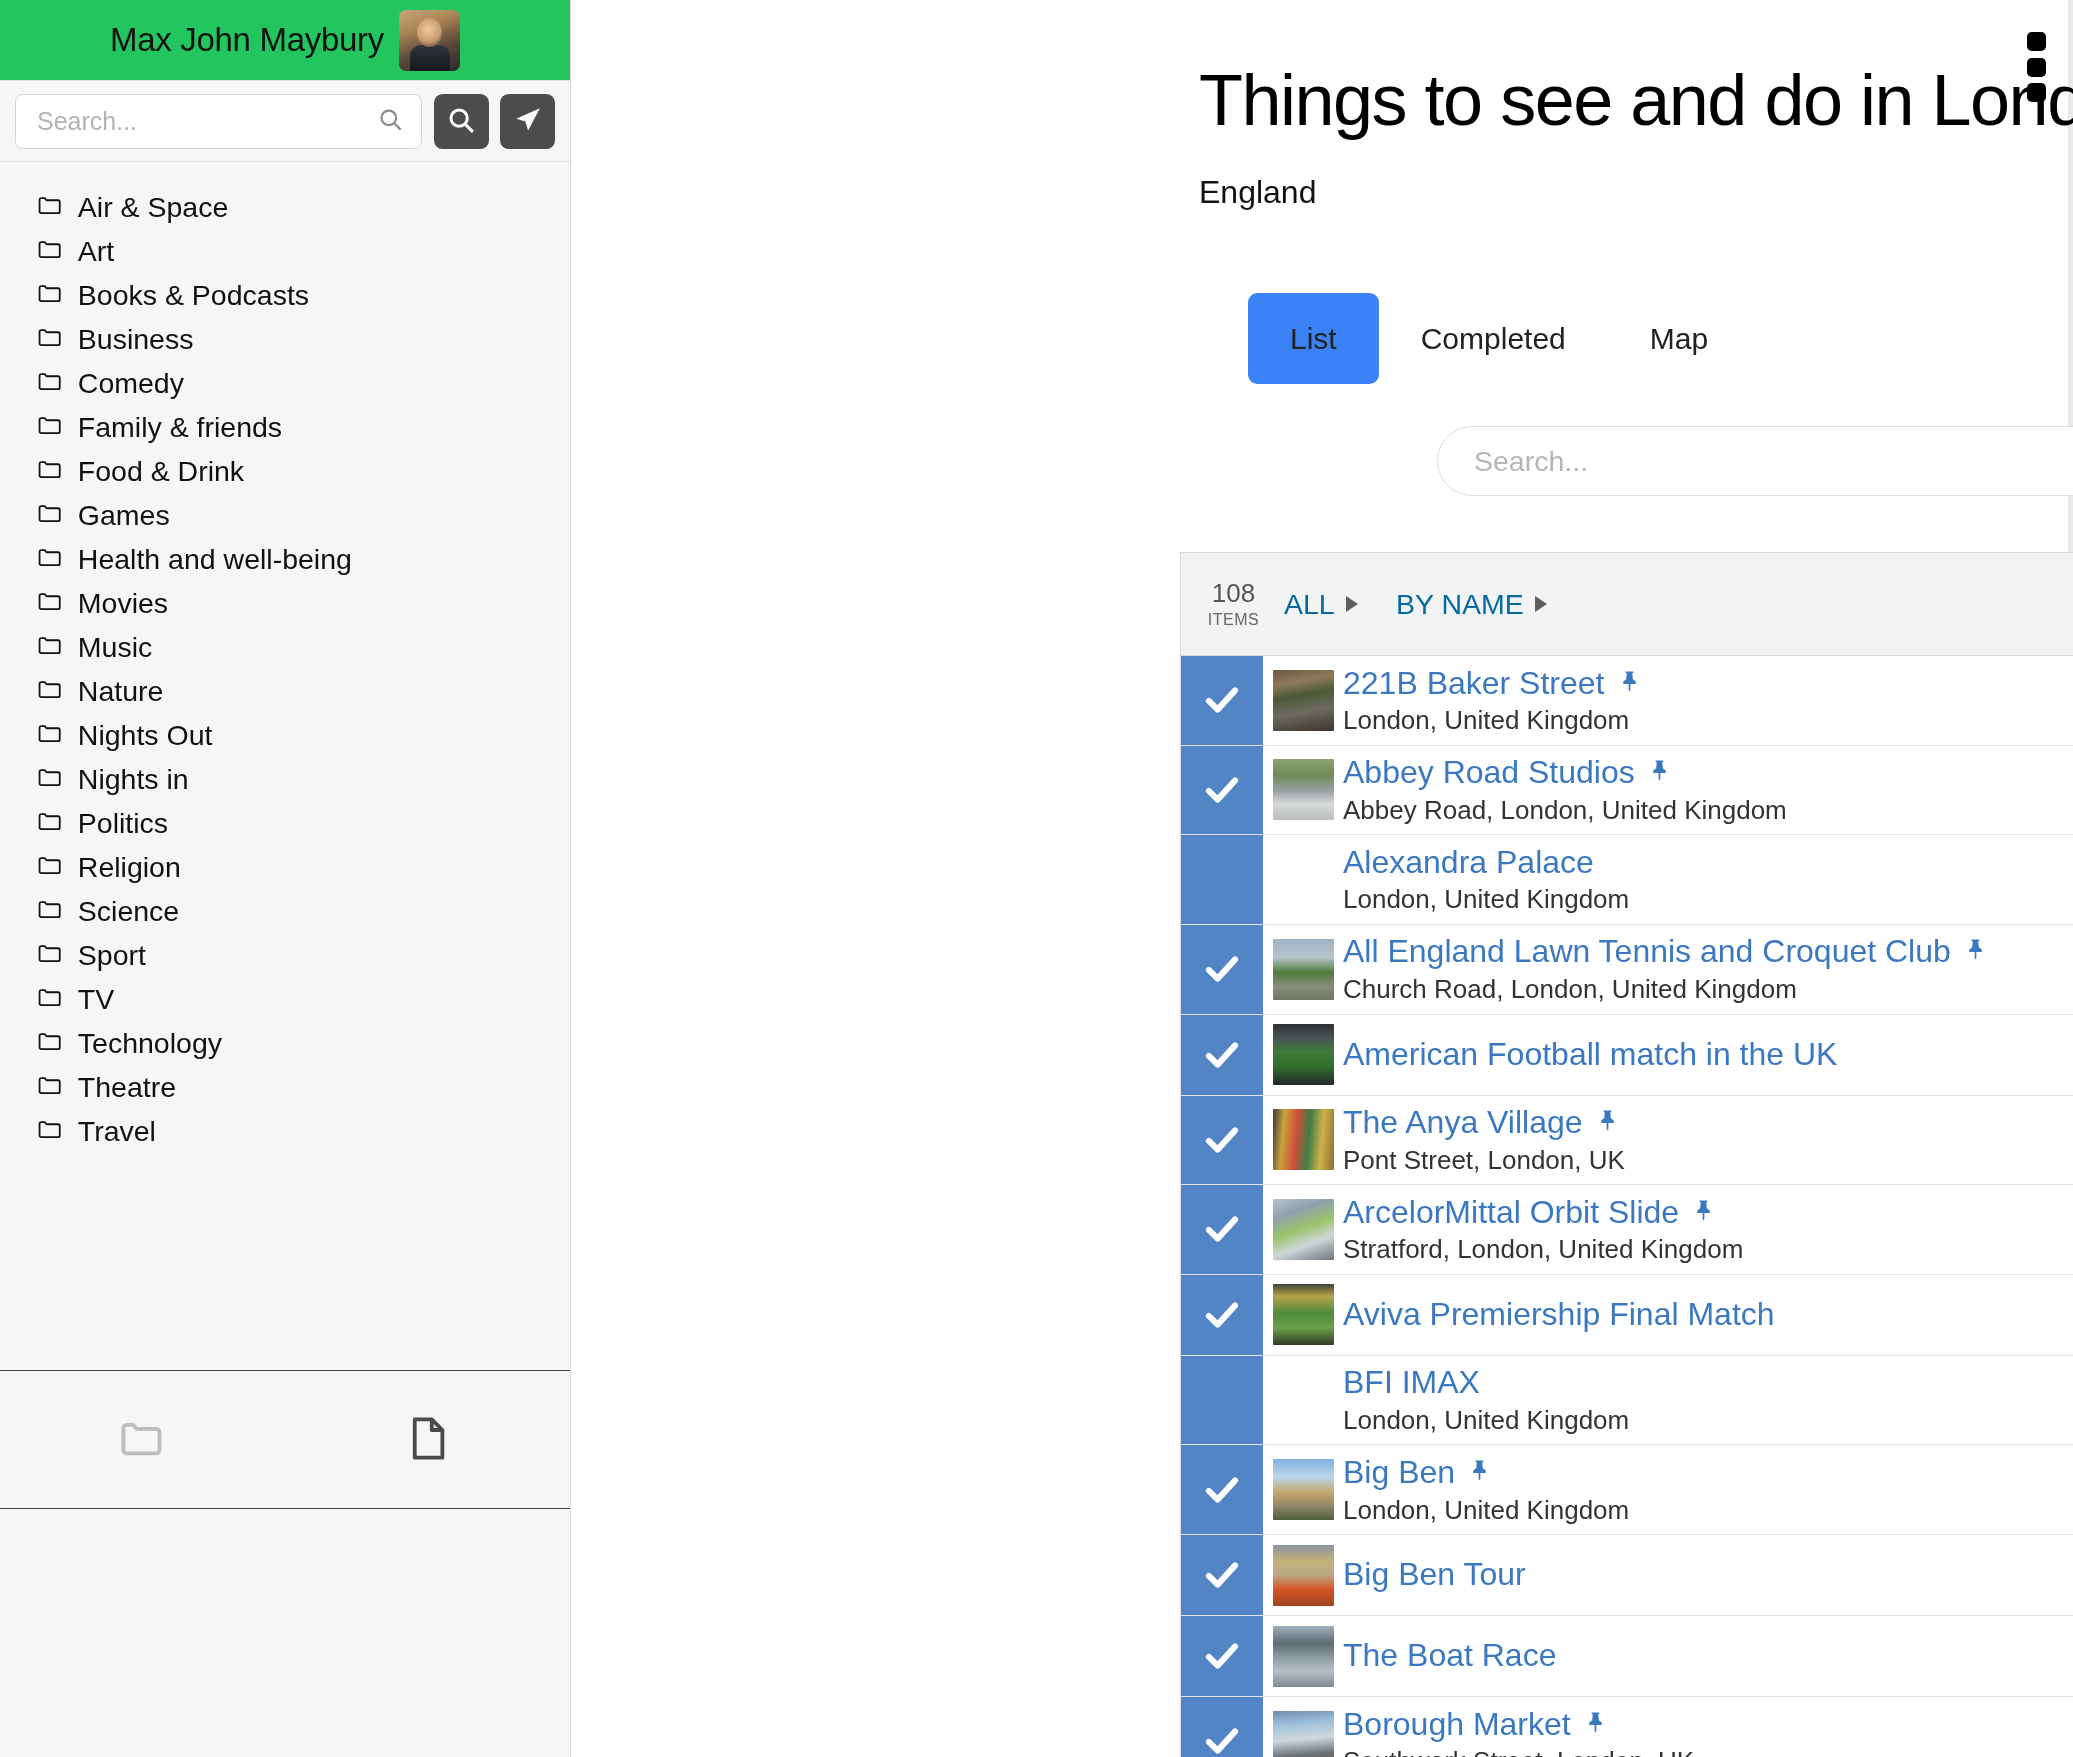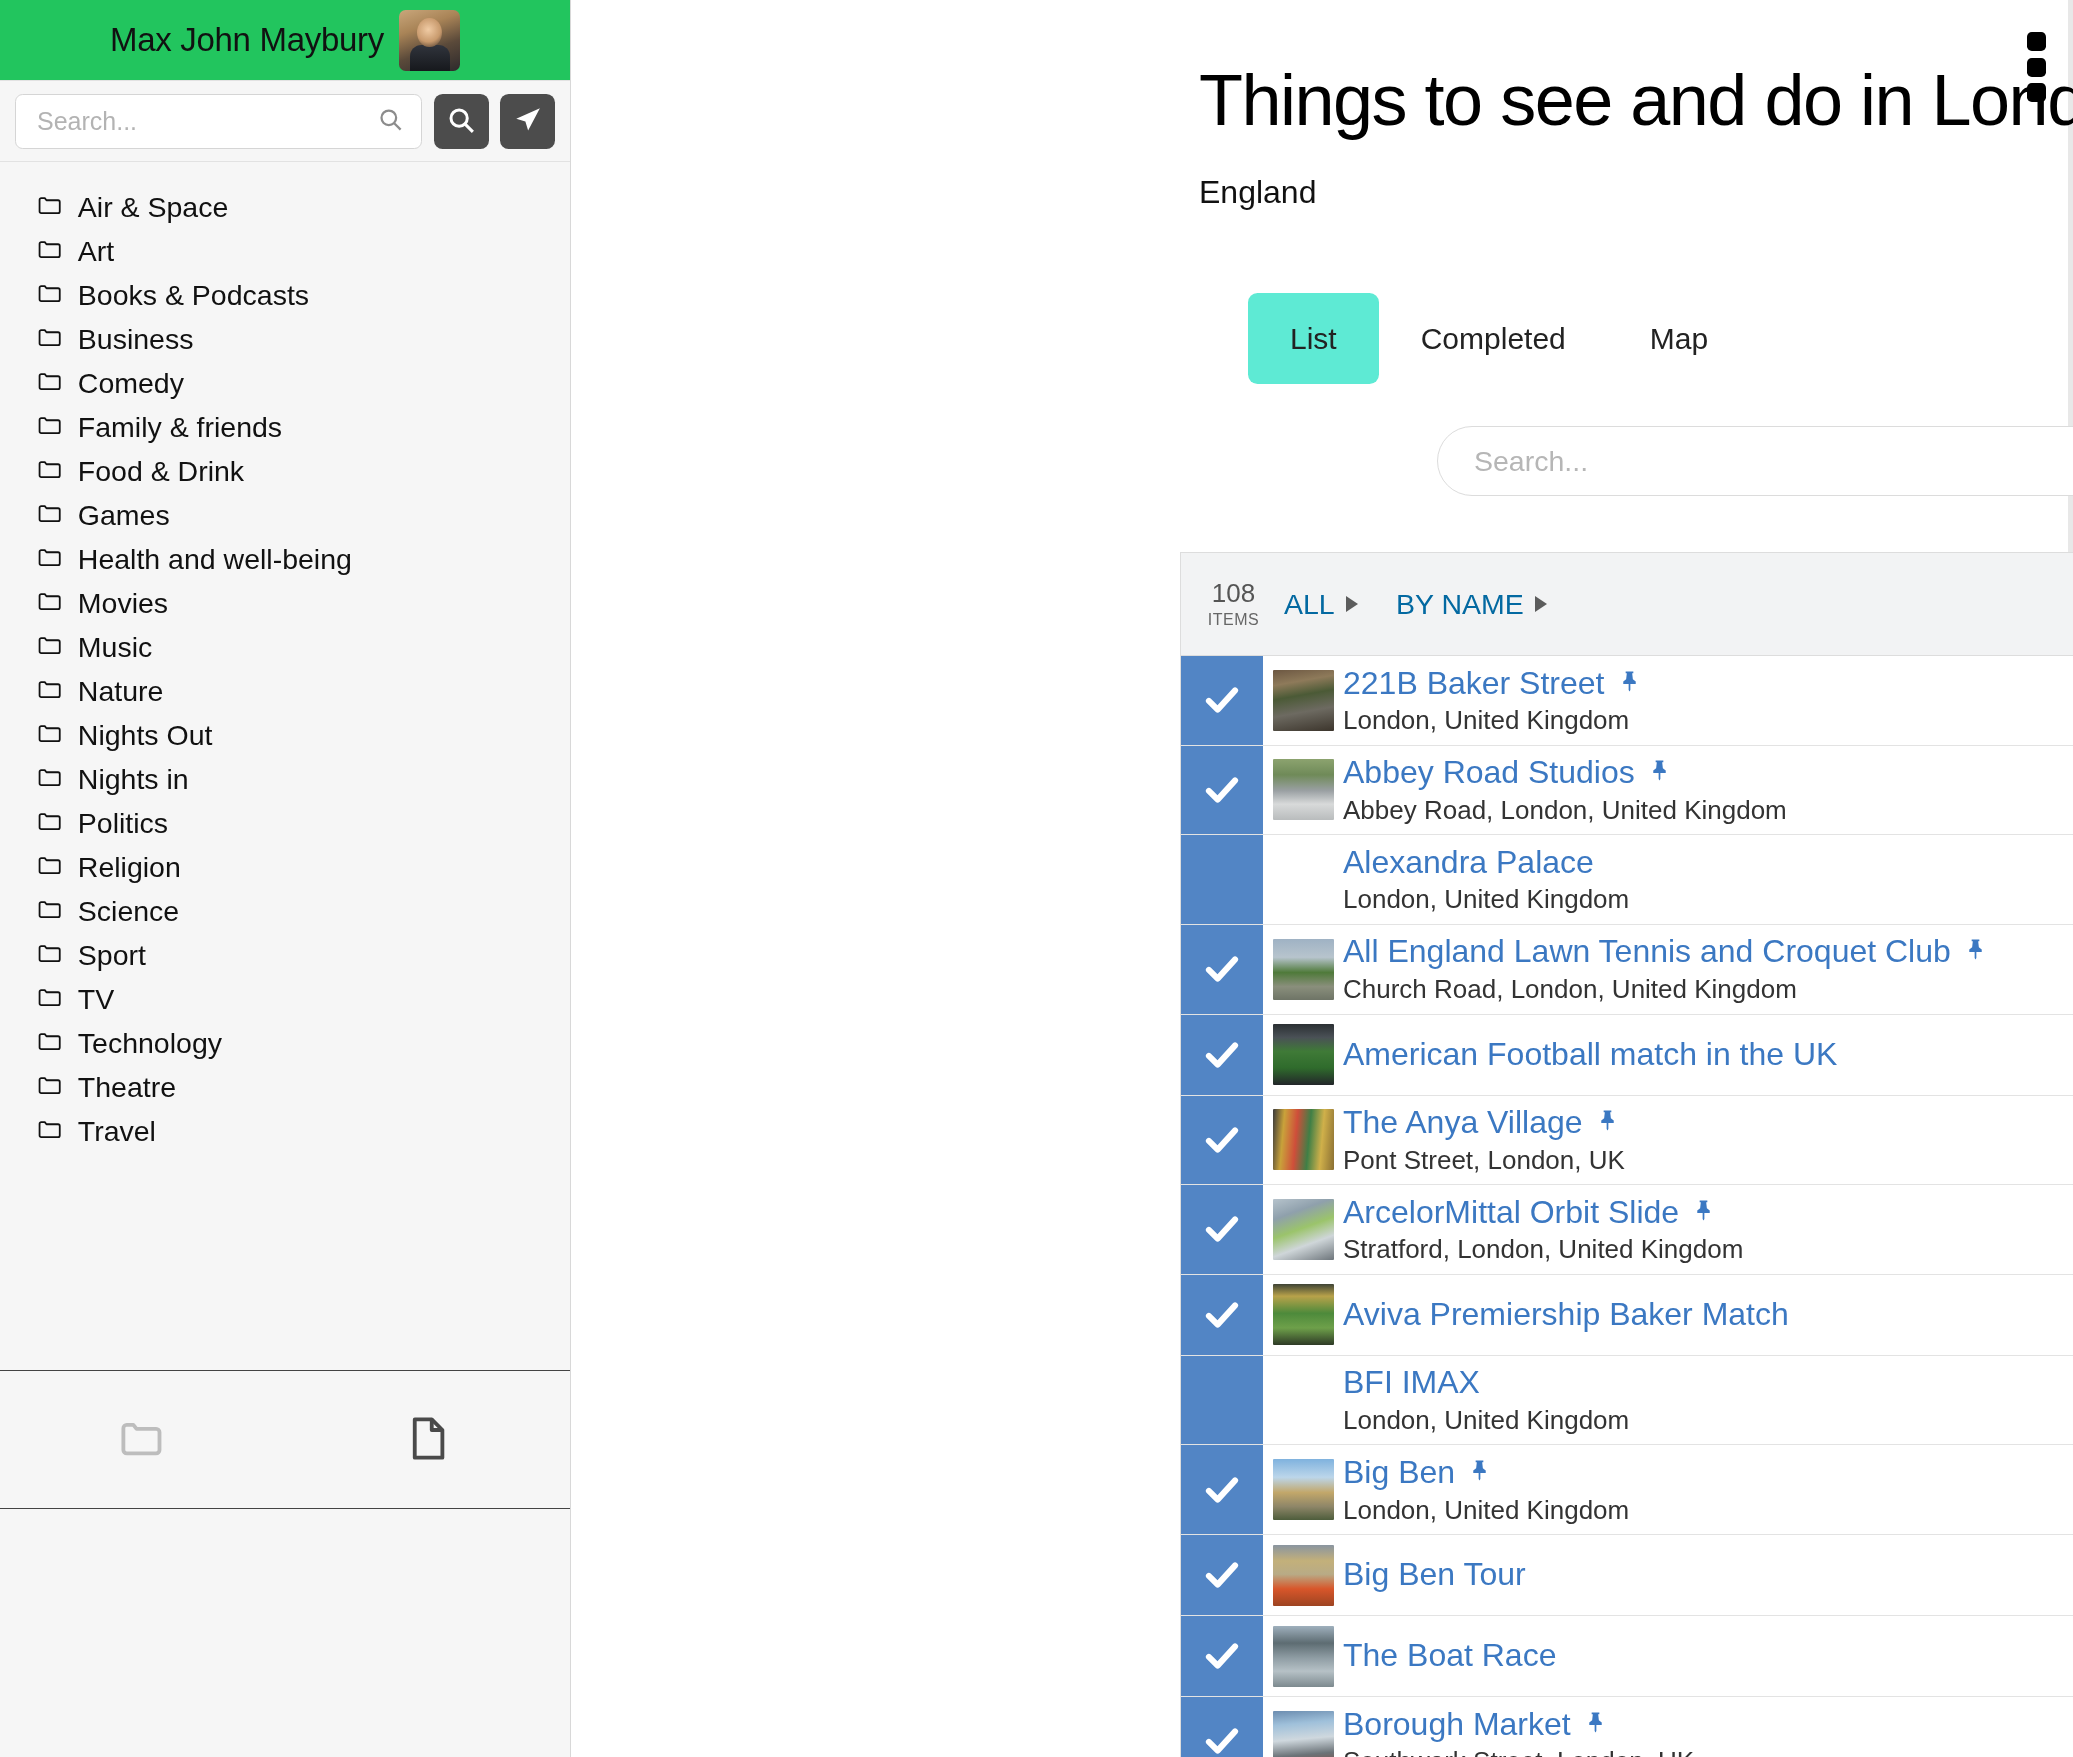--- a/index.html
+++ b/index.html
@@ -128,21 +128,21 @@
 
   .tabs {
     position: absolute; left: 677px; top: 293px;
     display: flex; align-items: stretch;
   }
   .tab {
     font-size: 30px; color: #222;
     padding: 28.5px 42px; border-radius: 9.5px;
     cursor: pointer; white-space: nowrap;
   }
-  .tab.active { background: #5eead4; text-align: center; }
+  .tab.active { background: #3b82f6; text-align: center; }
 
   .main-search {
     position: absolute; left: 866px; top: 426px;
     width: 911px; height: 70px;
     border: 1px solid #dcdcdc; border-radius: 38px;
     display: flex; align-items: center; padding: 0 28.5px 0 36px;
     background: #fff;
   }
   .main-search input {
     flex: 1 1 auto; border: 0; outline: 0; background: transparent;
@@ -600,21 +600,21 @@
               <span>
                 <svg width="42" height="42" viewBox="0 0 24 24" fill="none" stroke="#ffffff" stroke-width="3.4" stroke-linecap="round" stroke-linejoin="round">
                   <polyline points="4.5,12.5 9.5,17.5 19.5,6.5"></polyline>
                 </svg>
               </span>
             </div>
             <div class="row-body">
               <div class="thumb th-aviva"></div>
               <div class="row-text">
                 <div class="row-title">
-                  <span>Aviva Premiership Baker Match</span>
+                  <span>Aviva Premiership Final Match</span>
                 </div>
               </div>
             </div>
           </div>
           <div class="row">
             <div class="row-check"></div>
             <div class="row-body">
               <div class="thumb empty"></div>
               <div class="row-text">
                 <div class="row-title">

